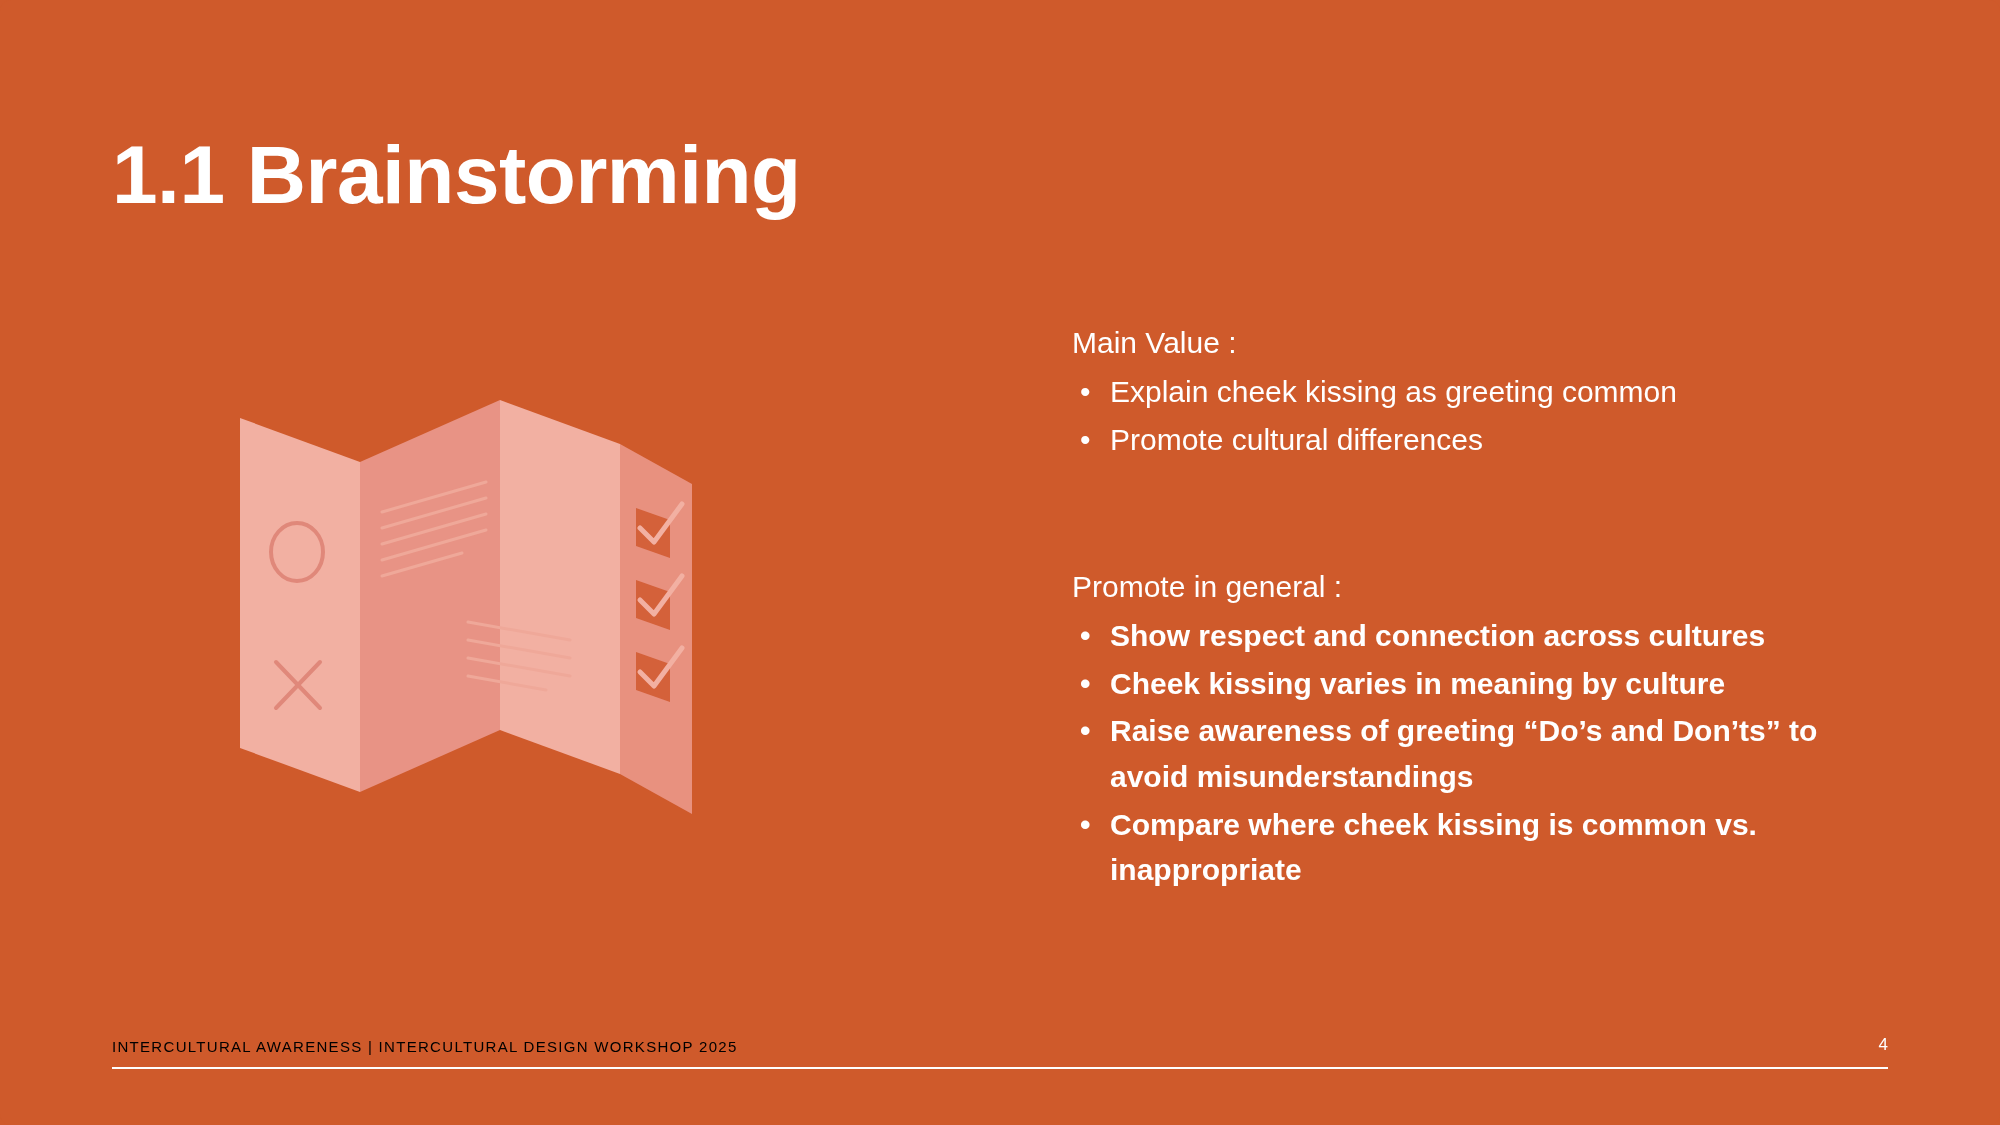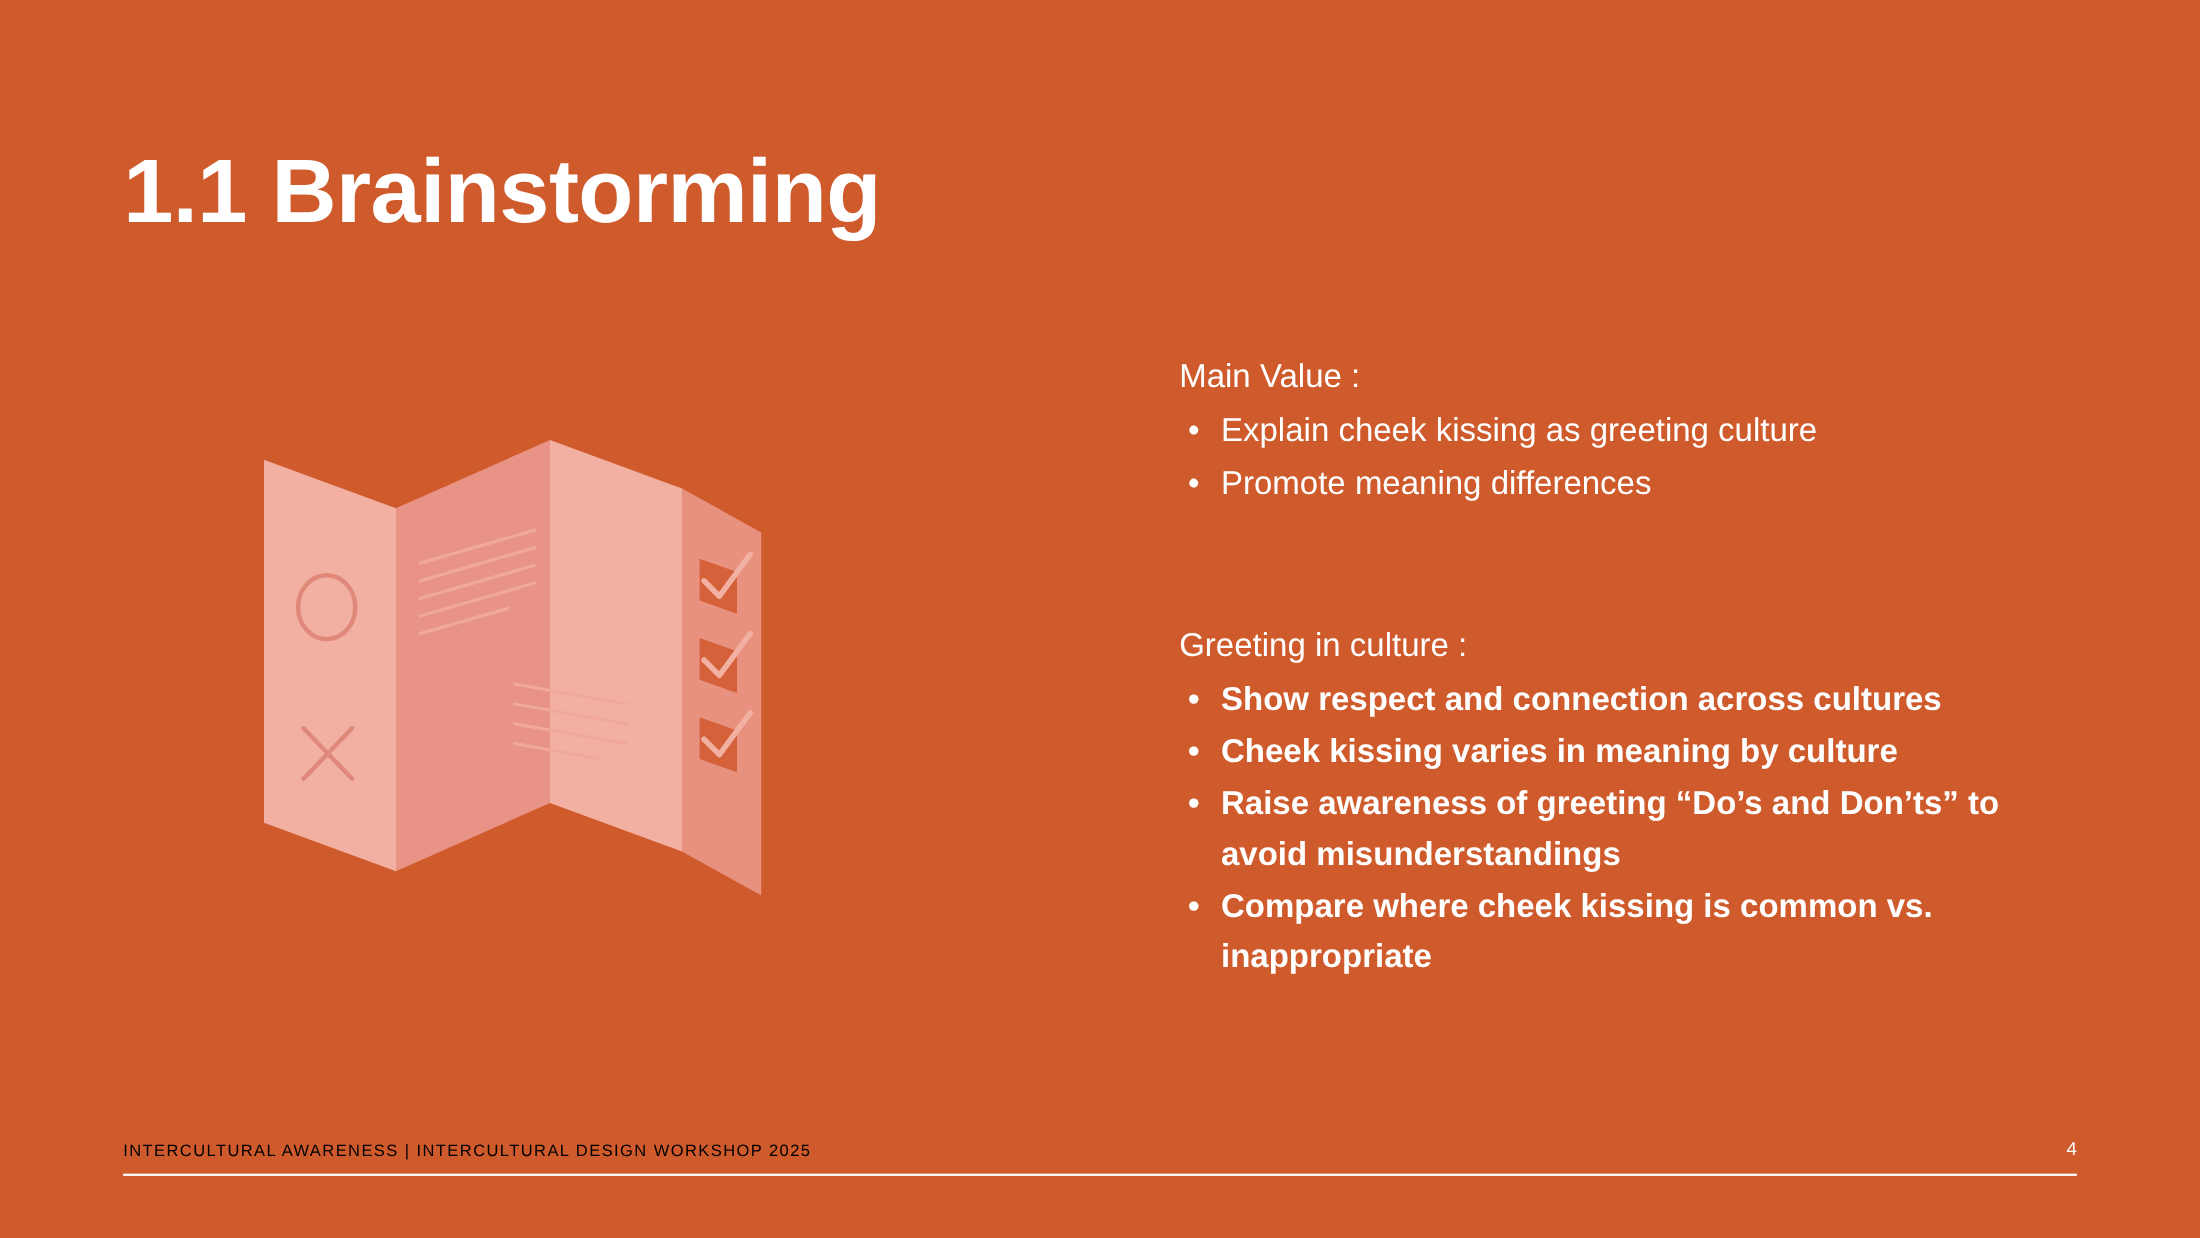--- a/index.html
+++ b/index.html
@@ -167,29 +167,29 @@
       <polygon points="396,252 430,264 430,302 396,290" fill="#D4613A"></polygon>
       <path d="M400,272 L414,286 L442,248" fill="none" stroke="#F2B0A2" stroke-width="5" stroke-linecap="round" stroke-linejoin="round"></path>
     </svg>
   </div>
 
   <div class="content">
 
     <div>
       <p class="block-heading">Main Value :</p>
       <ul class="bullets">
-        <li>Explain cheek kissing as greeting culture</li>
-        <li>Promote meaning differences</li>
+        <li>Explain cheek kissing as greeting common</li>
+        <li>Promote cultural differences</li>
       </ul>
     </div>
 
     <div class="gap"></div>
 
     <div>
-      <p class="block-heading">Greeting in culture :</p>
+      <p class="block-heading">Promote in general :</p>
       <ul class="bullets spaced second-list">
         <li>Show respect and connection across cultures</li>
         <li>Cheek kissing varies in meaning by culture</li>
         <li>Raise awareness of greeting “Do’s and Don’ts” to avoid misunderstandings</li>
         <li>Compare where cheek kissing is common vs. inappropriate</li>
       </ul>
     </div>
 
   </div>
 

